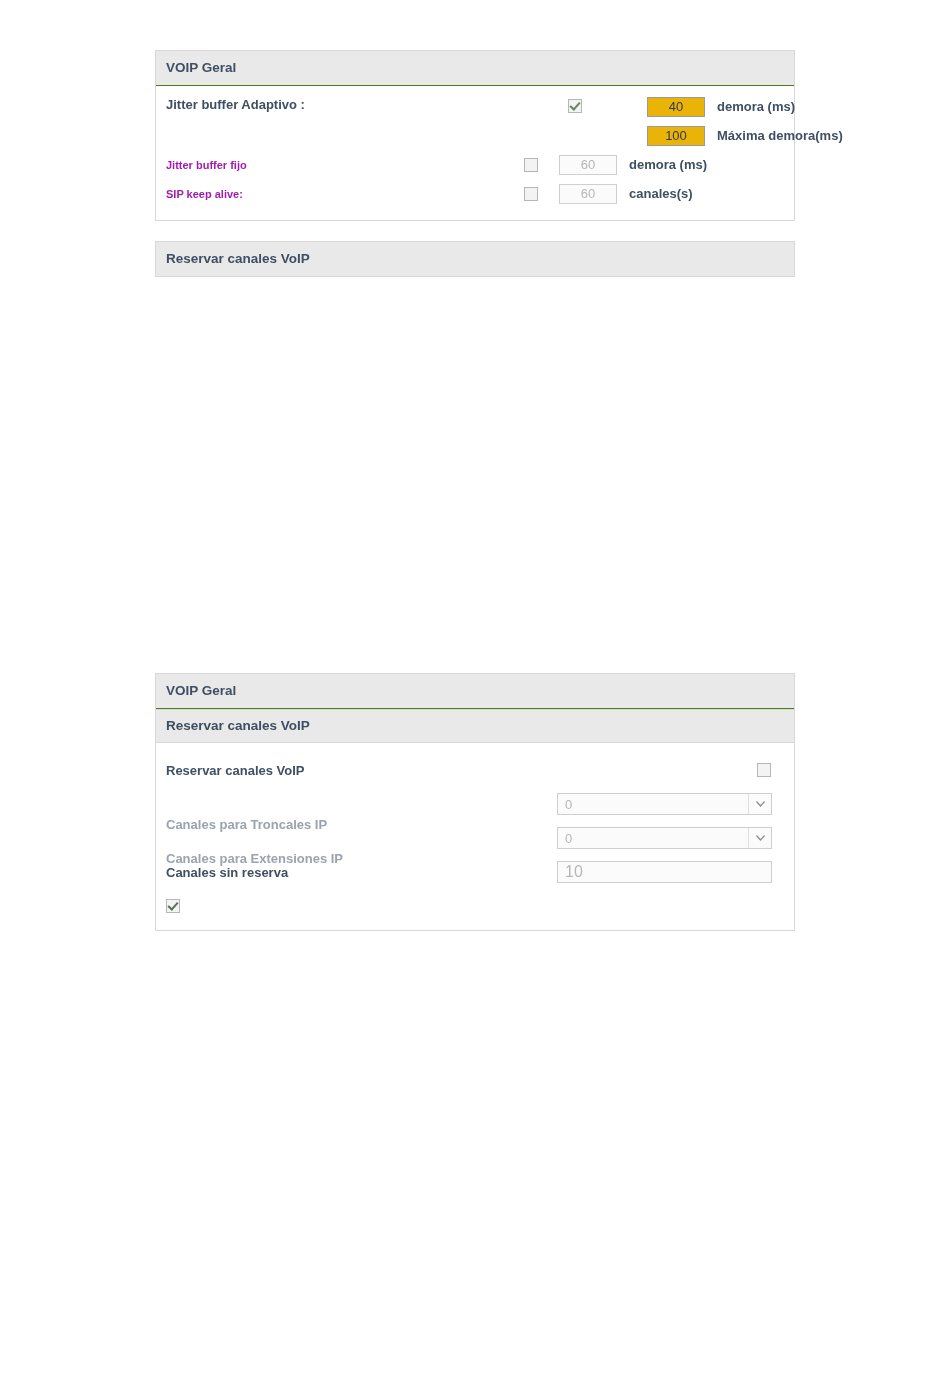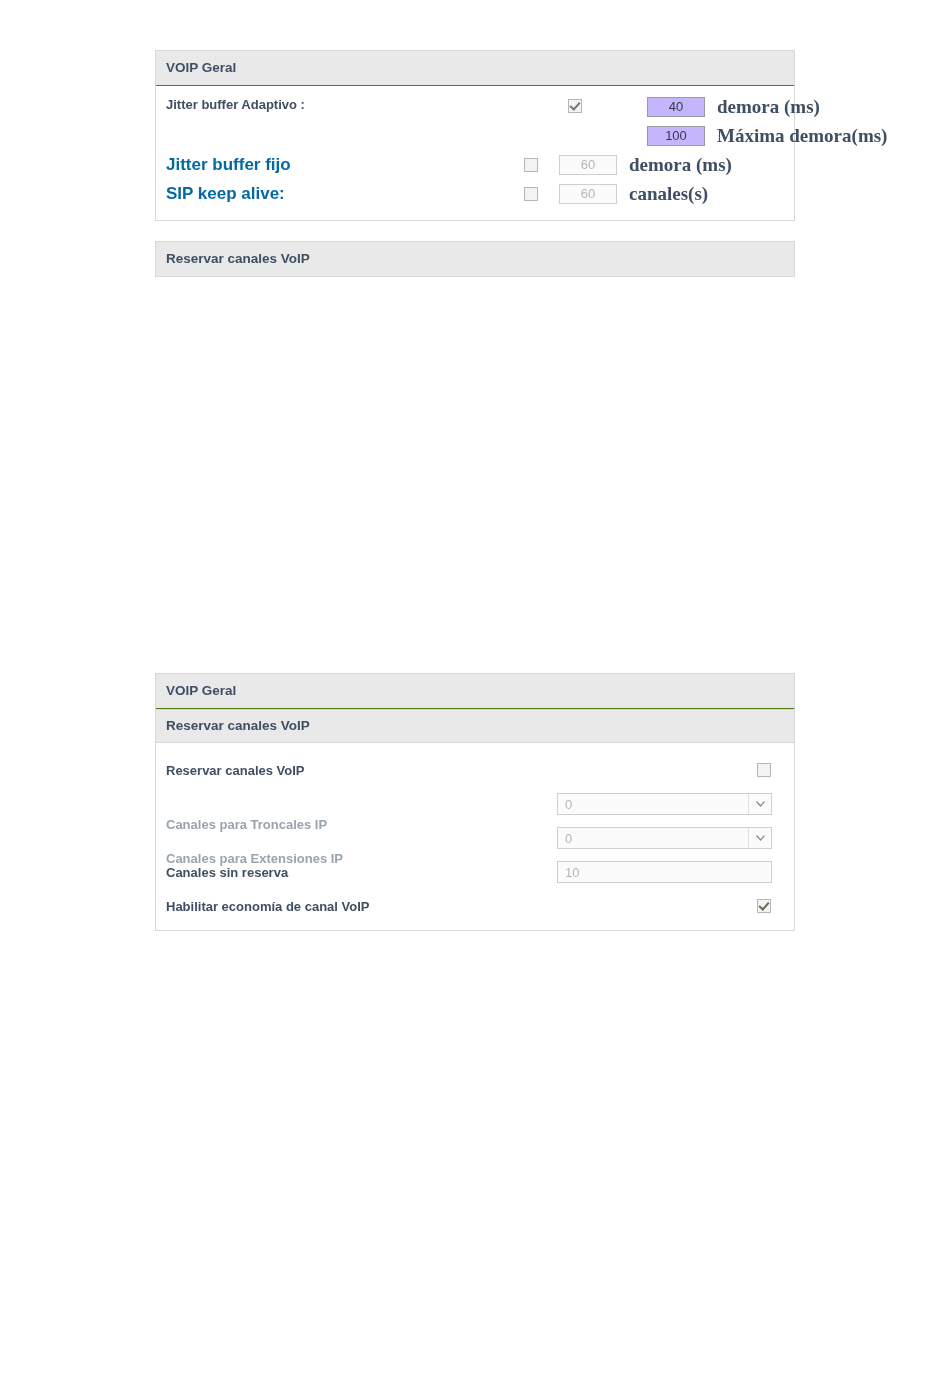--- a/index.html
+++ b/index.html
@@ -41,23 +41,23 @@
   }
 
   
   .row {
     display: flex;
     align-items: center;
     height: 29px;
     padding: 0 0 0 10px;
   }
   .row-label {
-    font-size: 17px;
-    font-weight: bold;
-    color: #0369a1;
+    font-size: 11px;
+    font-weight: bold;
+    color: #a21caf;
     width: 345px;
     flex: 0 0 345px;
   }
 
   .cb {
     width: 14px;
     height: 14px;
     border: 1px solid #b6b6b6;
     background: #f3f3f3;
     box-sizing: border-box;
@@ -80,42 +80,41 @@
     width: 40px;
     flex: 0 0 40px;
     display: flex;
     justify-content: center;
   }
 
   .txt {
     width: 58px;
     height: 20px;
     border: 1px solid #9b9b9b;
-    background: #c4b5fd;
+    background: #eab308;
     box-sizing: border-box;
     text-align: center;
     font-size: 13px;
     font-family: "Liberation Sans", sans-serif;
     color: #333b47;
     line-height: 18px;
     margin-left: 8px;
   }
   .txt.disabled {
     border-color: #cfcfcf;
     background: #fbfbfb;
     color: #b7b7b7;
   }
 
   .unit {
-    font-size: 19px;
+    font-size: 13px;
     font-weight: bold;
     color: #3f4f63;
     margin-left: 12px;
     white-space: nowrap;
-    font-family: Liberation Serif, serif;
   }
 
   .stack-row {
     display: flex;
     padding-left: 10px;
     gap: 44px;
   }
   .stack-left {
     width: 345px;
     flex: 0 0 345px;
@@ -197,21 +196,21 @@
     justify-content: center;
   }
   .select .arrow svg { display: block; }
 
   .txtwide {
     width: 215px;
     height: 22px;
     border: 1px solid #cfcfcf;
     background: #fbfbfb;
     box-sizing: border-box;
-    font-size: 13px;
+    font-size: 16px;
     color: #b7b7b7;
     padding-left: 7px;
     line-height: 20px;
   }
 
   .cb2 {
     width: 14px;
     height: 14px;
     border: 1px solid #b6b6b6;
     background: #f3f3f3;
@@ -321,20 +320,19 @@
     </div>
 
     <div class="row2">
       <div class="row2-label">Canales sin reserva</div>
       <div class="row2-ctrl">
         <input class="txtwide" value="10" style="">
       </div>
     </div>
 
     <div class="row2">
-      <div class="row2-label">Habilitar economía de canal VoIP</div>
       <div class="row2-ctrl">
         <span class="cb2 checked"></span>
       </div>
     </div>
 
   </div>
 </div>
 
 </body></html>

